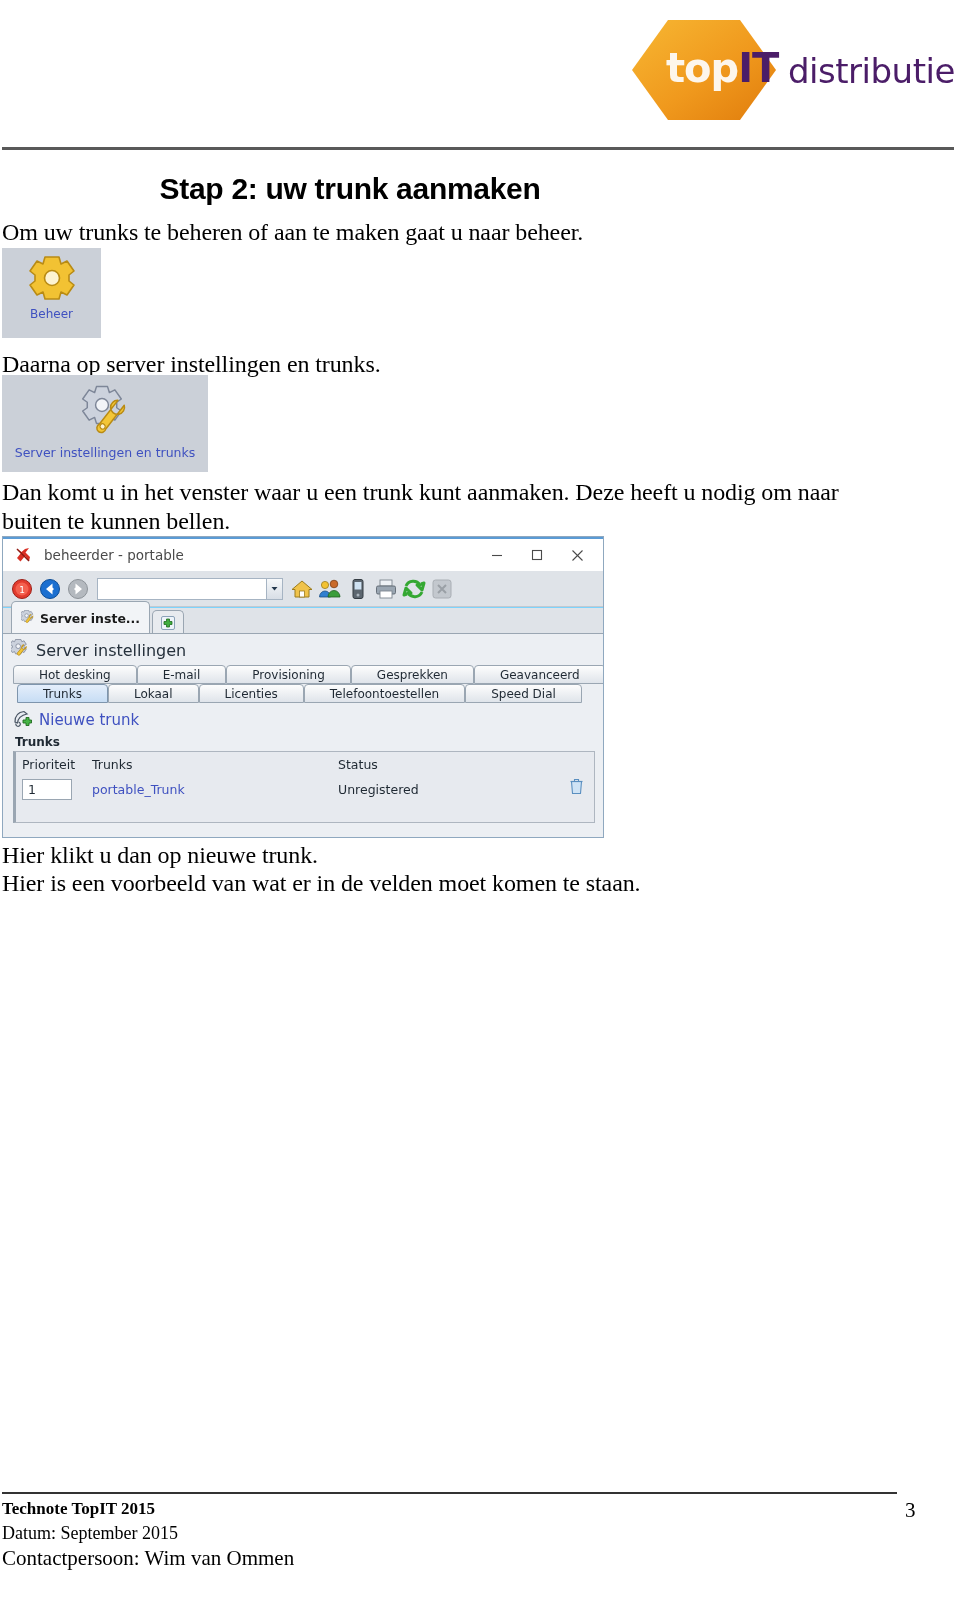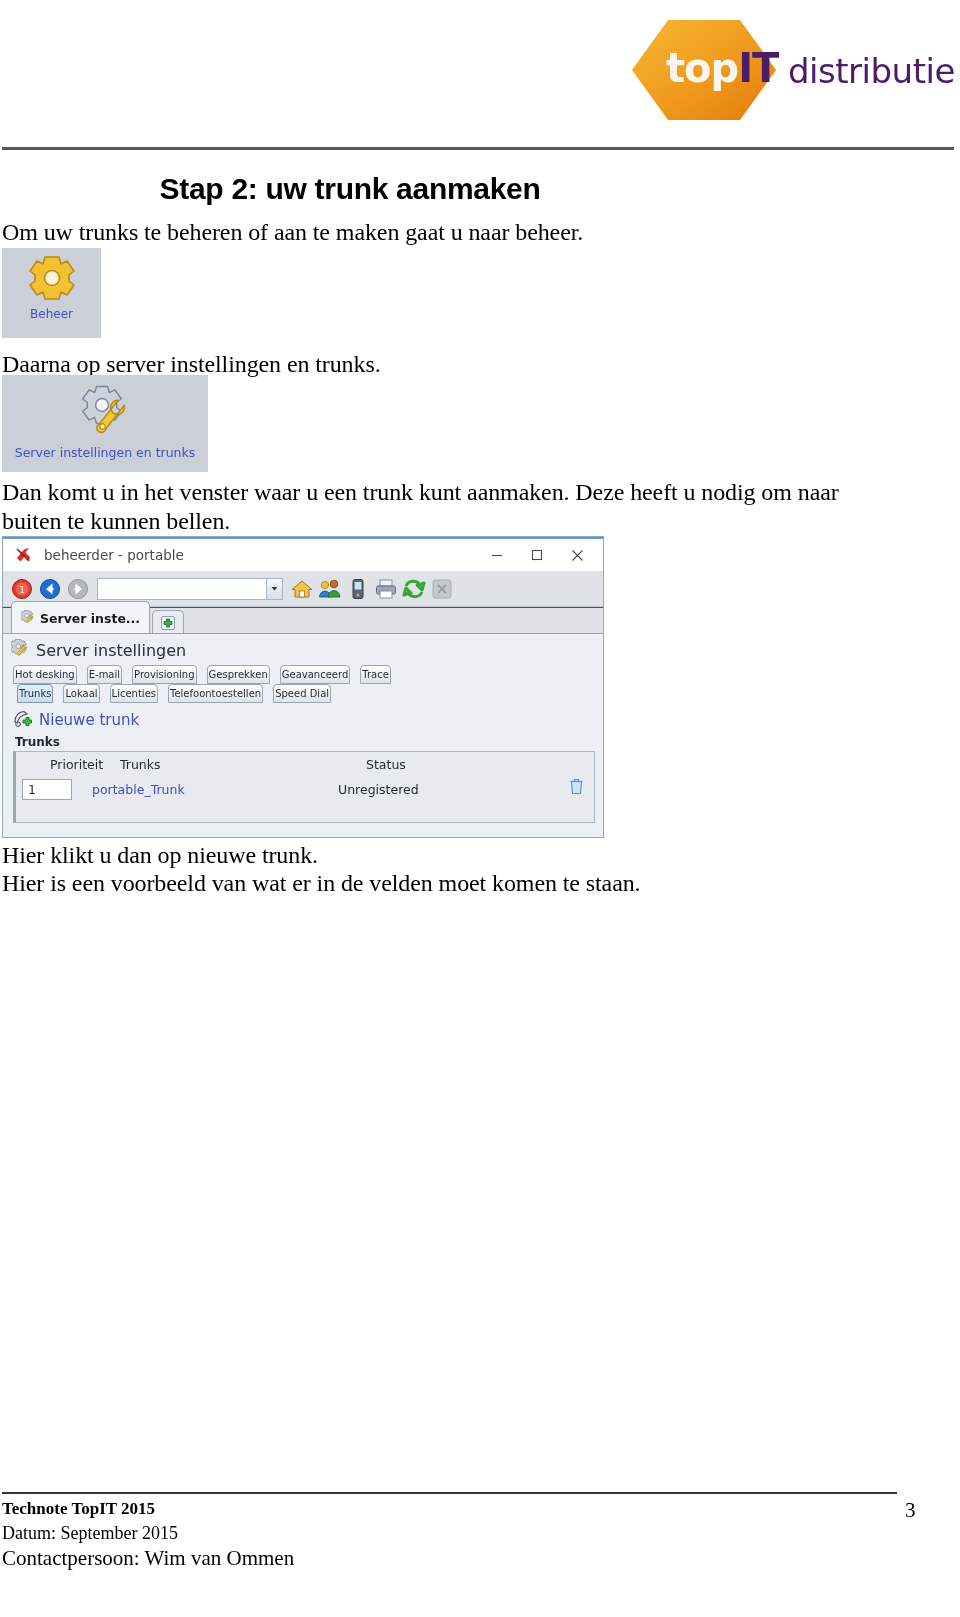--- a/index.html
+++ b/index.html
@@ -103,21 +103,21 @@
     line-height: 1;
   }
   .tile-beheer .tile-label { margin-top: 6px; }
   .tile-server .tile-label { margin-top: 4px; font-size: 12.5px; }
 
   
   .app-window {
     position: absolute;
     left: 2px; top: 536px;
     width: 602px; height: 302px;
-    background: #0369a1;
+    background: #7dd3fc;
     border: 1px solid #8fa8bf;
     box-sizing: border-box;
     font-family: "DejaVu Sans", sans-serif;
     overflow: hidden;
   }
   .win-accent {
     position: absolute;
     left: 0; top: 0; right: 0;
     height: 2px;
     background: #5b9bd5;
@@ -239,24 +239,24 @@
     padding-left: 10px;
     margin-bottom: -1px;
   }
   .tabrow + .tabrow { margin-top: 1px; }
   .ctab {
     height: 19px;
     background: linear-gradient(#fdfdfd, #dfe4ea);
     border: 1px solid #9aa6b2;
     border-radius: 4px 4px 0 0;
     display: flex; align-items: center; justify-content: center;
-    font-size: 10px;
+    font-size: 12px;
     color: #1f2933;
-    padding: 0 1px;
-    margin-right: 10px;
+    padding: 0 25px;
+    margin-right: 0;
     box-sizing: border-box;
     white-space: nowrap;
   }
   .ctab.sel {
     background: linear-gradient(#e4eefb, #c7ddf4);
     border-color: #7e95ad;
     font-weight: normal;
   }
   .tabrow.row2 { padding-left: 14px; }
 
@@ -288,21 +288,21 @@
     height: 72px;
     position: relative;
     box-sizing: border-box;
   }
   .thead, .trow {
     display: flex;
     align-items: center;
     font-size: 12.5px;
     color: #1f2933;
   }
-  .thead { height: 20px; padding-top: 2px; padding-left: 28px; }
+  .thead { height: 20px; padding-top: 2px; }
   .trow  { height: 30px; }
   .c-prio  { width: 66px; padding-left: 6px; box-sizing: border-box; }
   .c-name  { width: 256px; padding-left: 10px; box-sizing: border-box; }
   .c-stat  { flex: 1; }
   .prio-input {
     width: 50px; height: 21px;
     background: #ffffff;
     border: 1px solid #9aa6b2;
     box-sizing: border-box;
     font-size: 12.5px;

